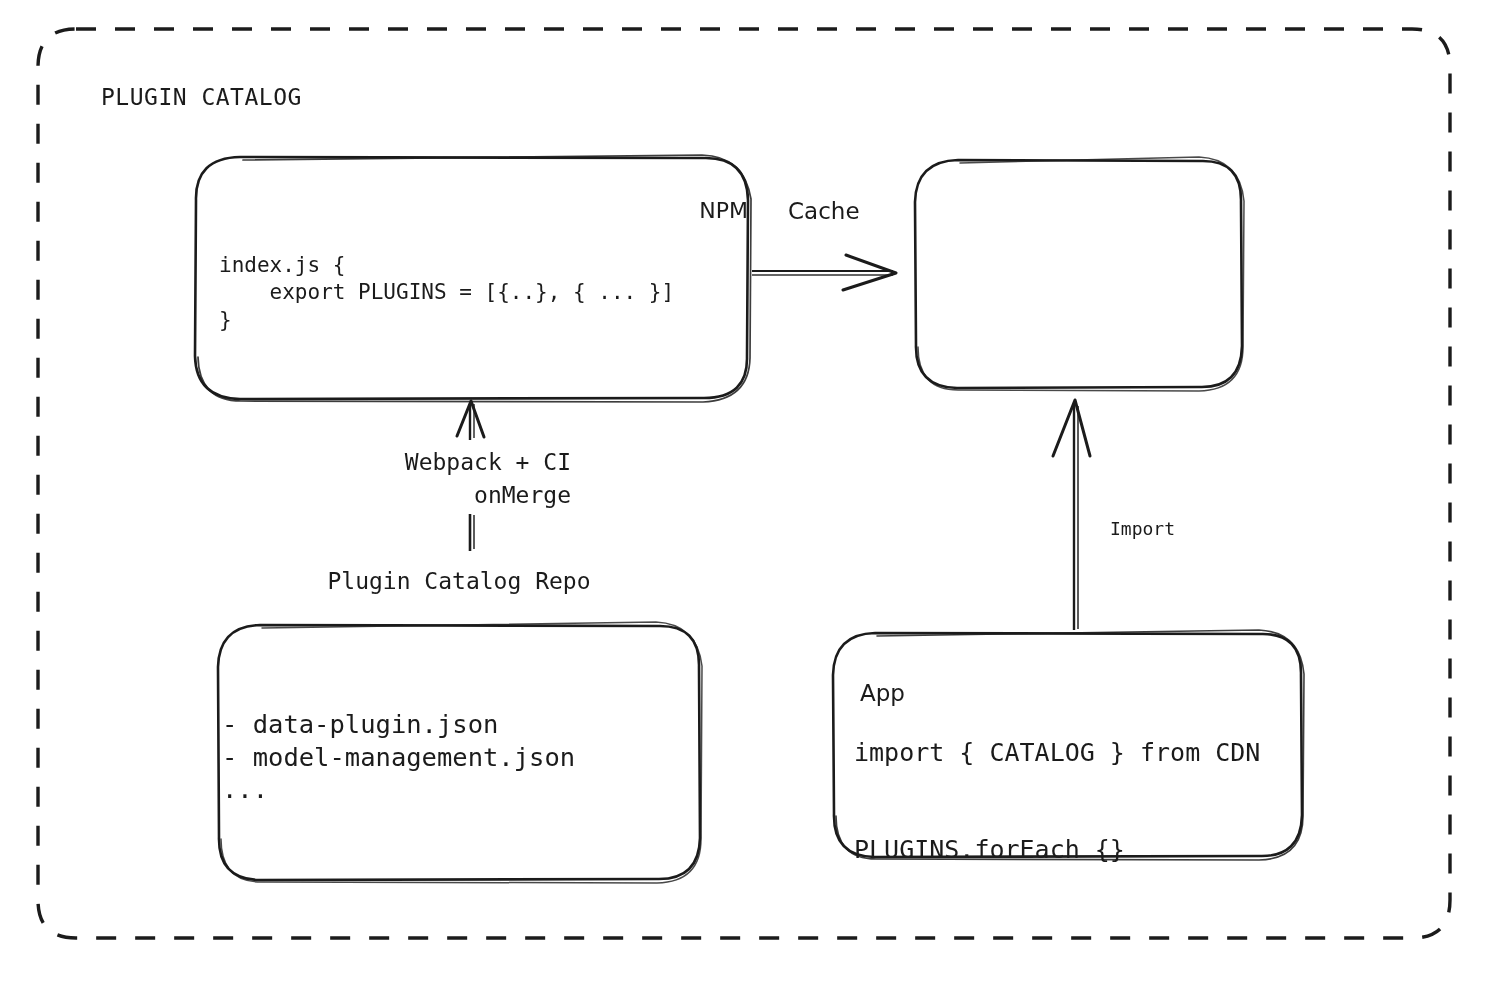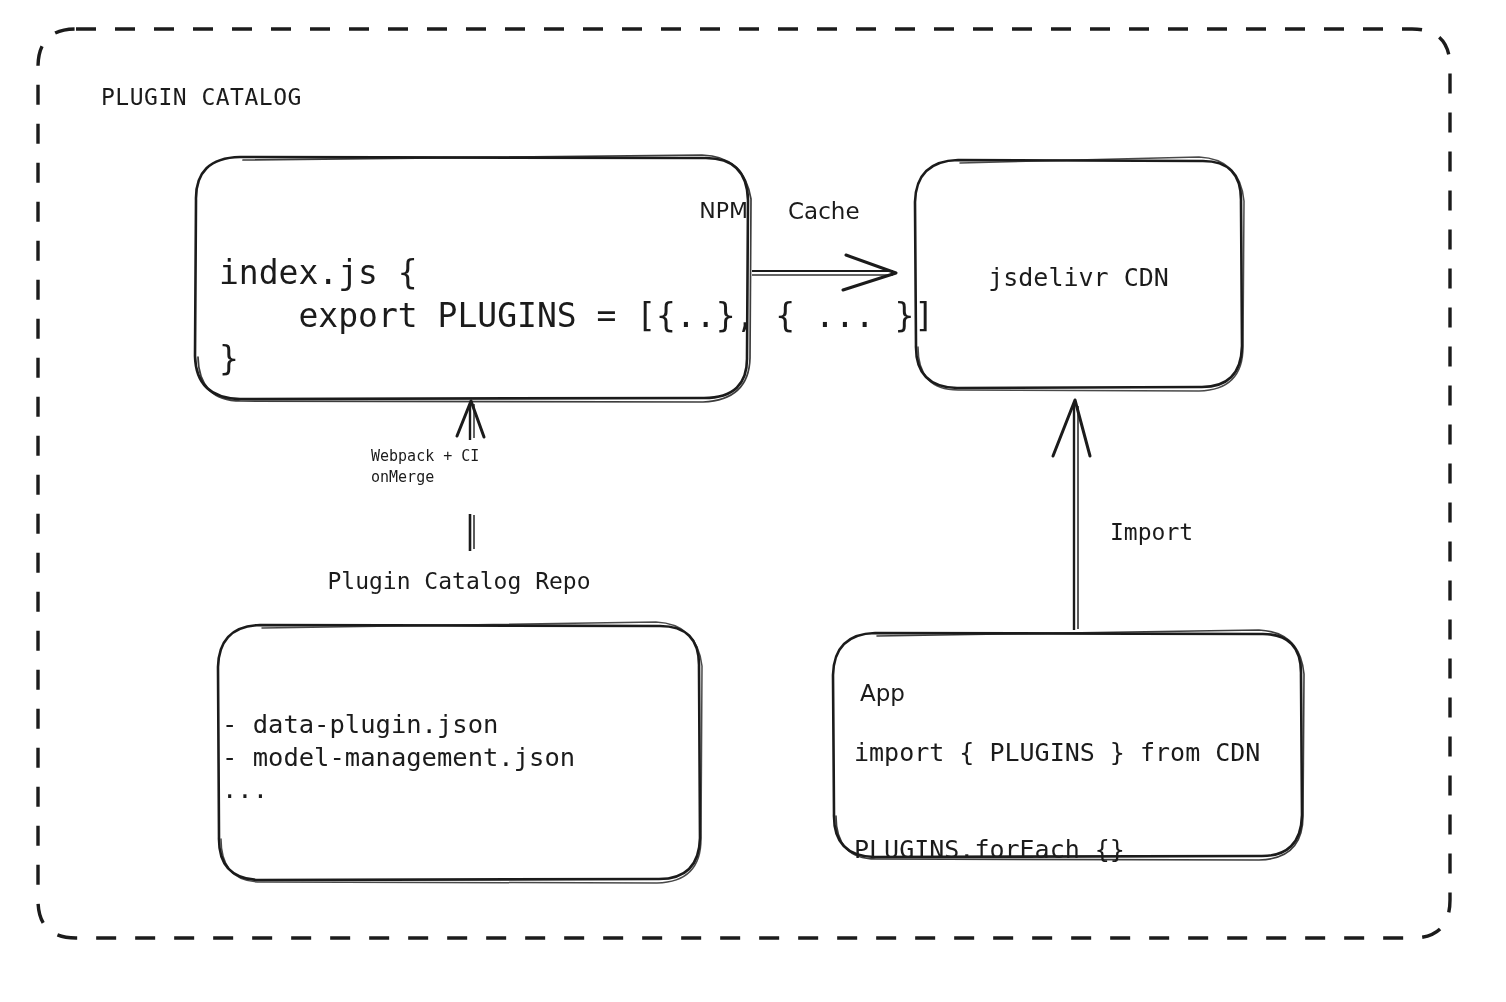--- a/index.html
+++ b/index.html
@@ -50,21 +50,21 @@
   #npm-title {
     left: 195px;
     top: 196px;
     width: 553px;
     text-align: right;
     font-size: 22px;
   }
   #npm-code {
     left: 219px;
     top: 252px;
-    font-size: 33px;
+    font-size: 21px;
     line-height: 1.30;
   }
 
   
   #cdn-title {
     left: 915px;
     top: 261px;
     width: 327px;
     text-align: center;
     font-size: 25px;
@@ -105,28 +105,28 @@
   
   #edge-cache-label {
     left: 788px;
     top: 196px;
     font-size: 23px;
   }
   #edge-build-label {
     left: 371px;
     top: 446px;
     width: 200px;
-    text-align: left;
-    font-size: 15px;
+    text-align: right;
+    font-size: 23px;
     line-height: 1.42;
   }
   #edge-import-label {
     left: 1110px;
     top: 517px;
-    font-size: 23px;
+    font-size: 18px;
   }
 </style>
 </head>
 <body>
 
 <div id="canvas">
 
   <svg class="layer" viewBox="0 0 1506 1002" xmlns="http://www.w3.org/2000/svg">
 
     <g>
@@ -184,31 +184,30 @@
   </svg>
 
   <div class="txt mono" id="group-title">PLUGIN CATALOG</div>
 
   <div class="txt sans" id="npm-title">NPM</div>
 
   <div class="txt mono" id="npm-code">index.js {
     export PLUGINS = [{..}, { ... }]
 }</div>
 
-  <div class="txt mono" id="cdn-title">jsdelivr CDN</div>
 
   <div class="txt mono" id="repo-list">- data-plugin.json
 - model-management.json
 ...</div>
 
   <div class="txt mono" id="repo-label">Plugin Catalog Repo</div>
 
   <div class="txt sans" id="app-title">App</div>
 
-  <div class="txt mono" id="app-code-1">import { PLUGINS } from CDN</div>
+  <div class="txt mono" id="app-code-1">import { CATALOG } from CDN</div>
 
   <div class="txt mono" id="app-code-2">PLUGINS.forEach {}</div>
 
   <div class="txt sans" id="edge-cache-label">Cache</div>
 
   <div class="txt mono" id="edge-build-label">Webpack + CI
 onMerge</div>
 
   <div class="txt mono" id="edge-import-label">Import</div>
 

